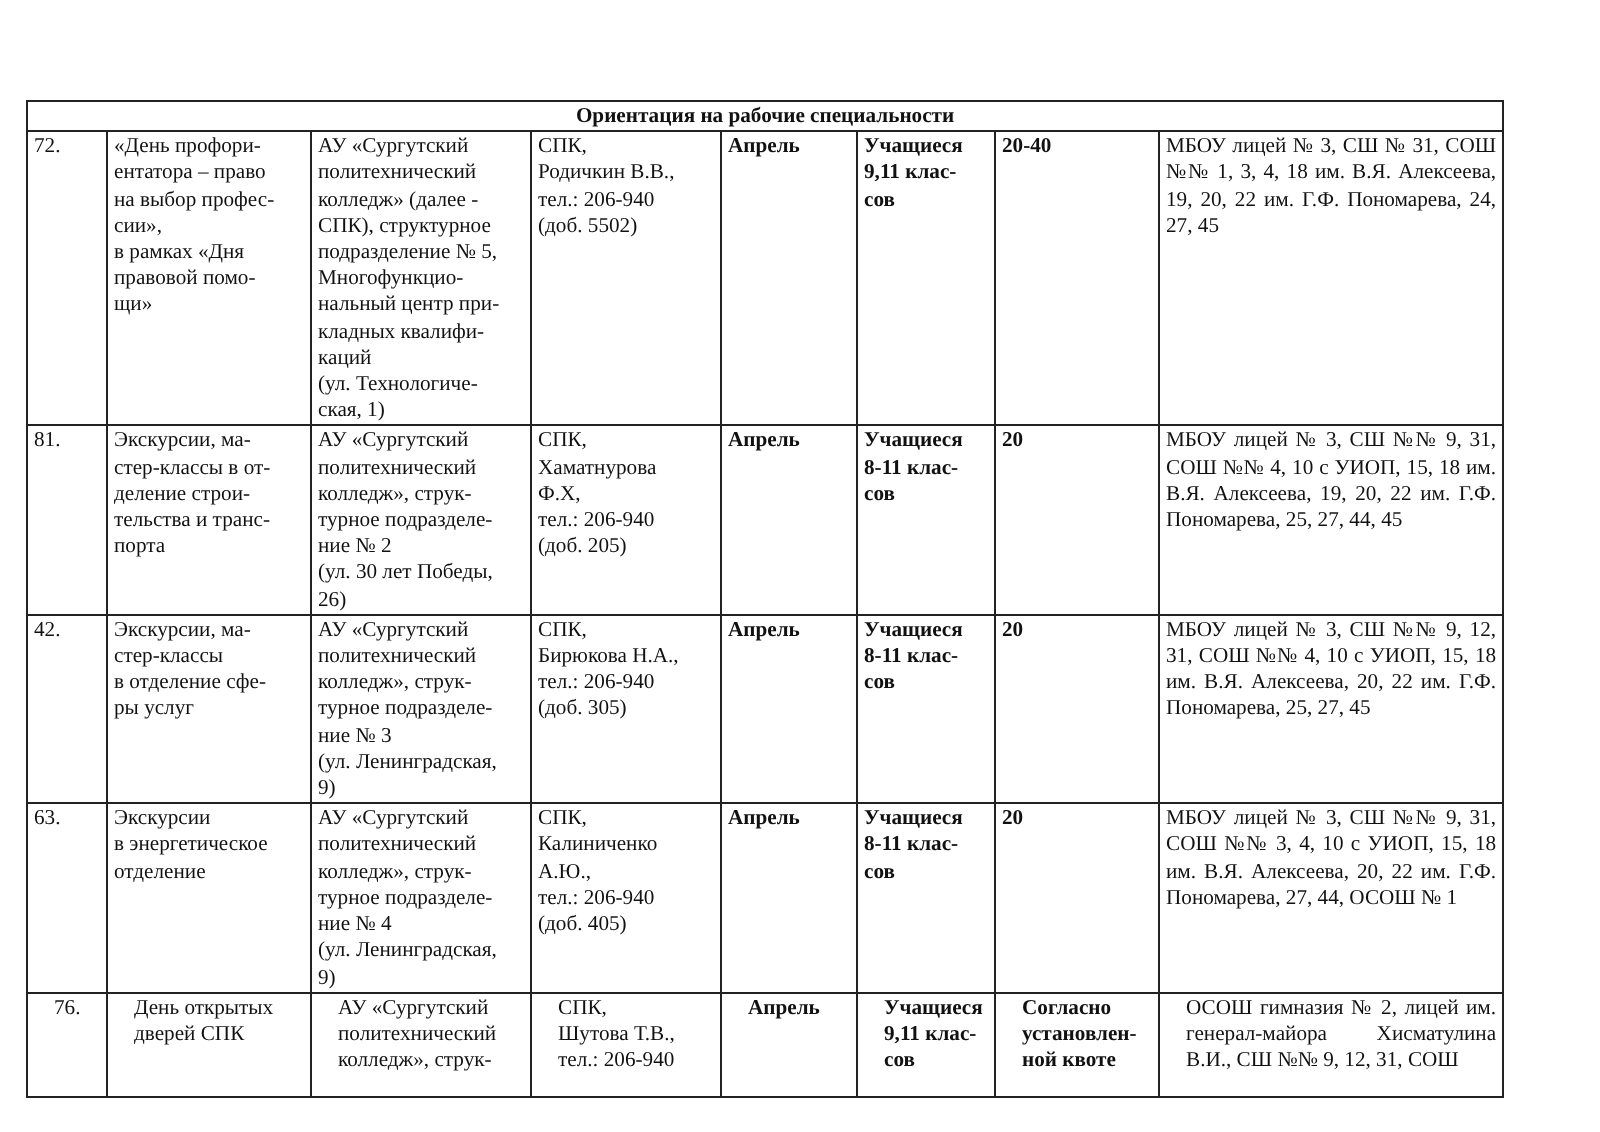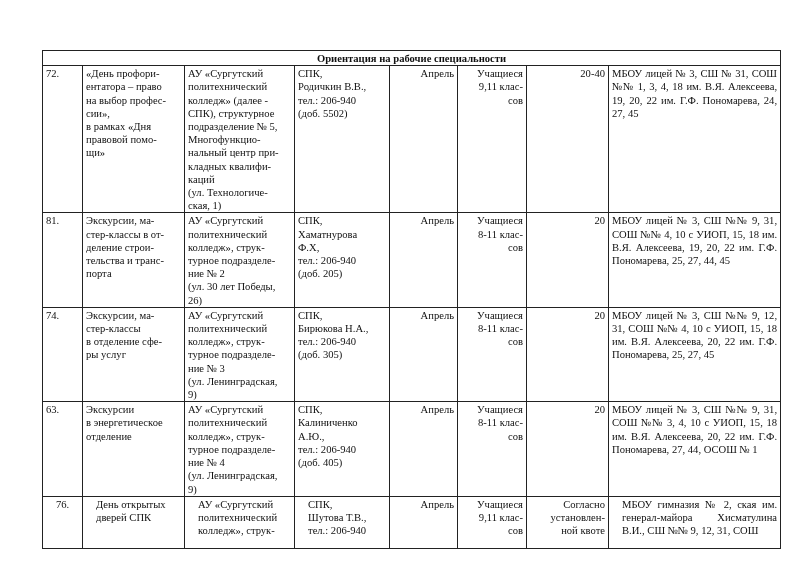--- a/index.html
+++ b/index.html
@@ -1,35 +1,35 @@
 <!DOCTYPE html>
 <html><head>
   <meta charset="utf-8">
   <style>
     html, body { margin: 0; padding: 0; background: #ffffff; }
     body { width: 800px; height: 566px; position: relative; overflow: hidden;
            font-family: "Liberation Serif", "DejaVu Serif", serif; color: #111; }
     .page-table {
-      position: absolute; left: 42px; top: 50px;
+      position: absolute; left: 13px; top: 50px;
       border-collapse: collapse; table-layout: fixed;
       width: 738px;
       font-size: 10.6px; line-height: 13.2px;
     }
     .page-table td {
       border: 1px solid #222;
       vertical-align: top;
       padding: 1px 3px 0 3px;
       overflow: hidden;
     }
     .section-header td {
       font-weight: bold; text-align: center;
       height: 12px; padding-top: 1px; padding-bottom: 0;
     }
     .just { text-align: justify; }
-    .center { text-align: right; }
+    .center { text-align: left; font-weight: bold; }
     .multiline { white-space: pre-line; margin-top: 40px; }
     .row72 td { height: 145px; }
     .row73 td { height: 84px; }
     .row74 td { height: 90px; }
     .row75 td { height: 85px; }
     .row76 td { height: 50px; padding-left: 13px; }
   </style>
 </head>
 <body>
 
@@ -102,21 +102,21 @@
 (доб. 205)</td>
       <td class="center">Апрель</td>
       <td class="multiline center">Учащиеся
 8-11 клас-
 сов</td>
       <td class="center">20</td>
       <td class="just">МБОУ лицей № 3, СШ №№ 9, 31, СОШ №№ 4, 10 с УИОП, 15, 18 им. В.Я. Алексеева, 19, 20, 22 им. Г.Ф. Пономарева, 25, 27, 44, 45</td>
     </tr>
 
     <tr class="row74">
-      <td>74.</td>
+      <td>42.</td>
       <td class="multiline just">Экскурсии, ма-
 стер-классы
 в отделение сфе-
 ры услуг</td>
       <td class="multiline just">АУ «Сургутский
 политехнический
 колледж», струк-
 турное подразделе-
 ние № 3
 (ул. Ленинградская,
@@ -168,16 +168,16 @@
       <td class="multiline">СПК,
 Шутова Т.В.,
 тел.: 206-940</td>
       <td class="center">Апрель</td>
       <td class="multiline center">Учащиеся
 9,11 клас-
 сов</td>
       <td class="multiline center">Согласно
 установлен-
 ной квоте</td>
-      <td class="just">МБОУ гимназия № 2, ская им. генерал-майора Хисматулина В.И., СШ №№ 9, 12, 31, СОШ</td>
+      <td class="just">ОСОШ гимназия № 2, лицей им. генерал-майора Хисматулина В.И., СШ №№ 9, 12, 31, СОШ</td>
     </tr>
   </tbody>
 </table>
 
 </body></html>

